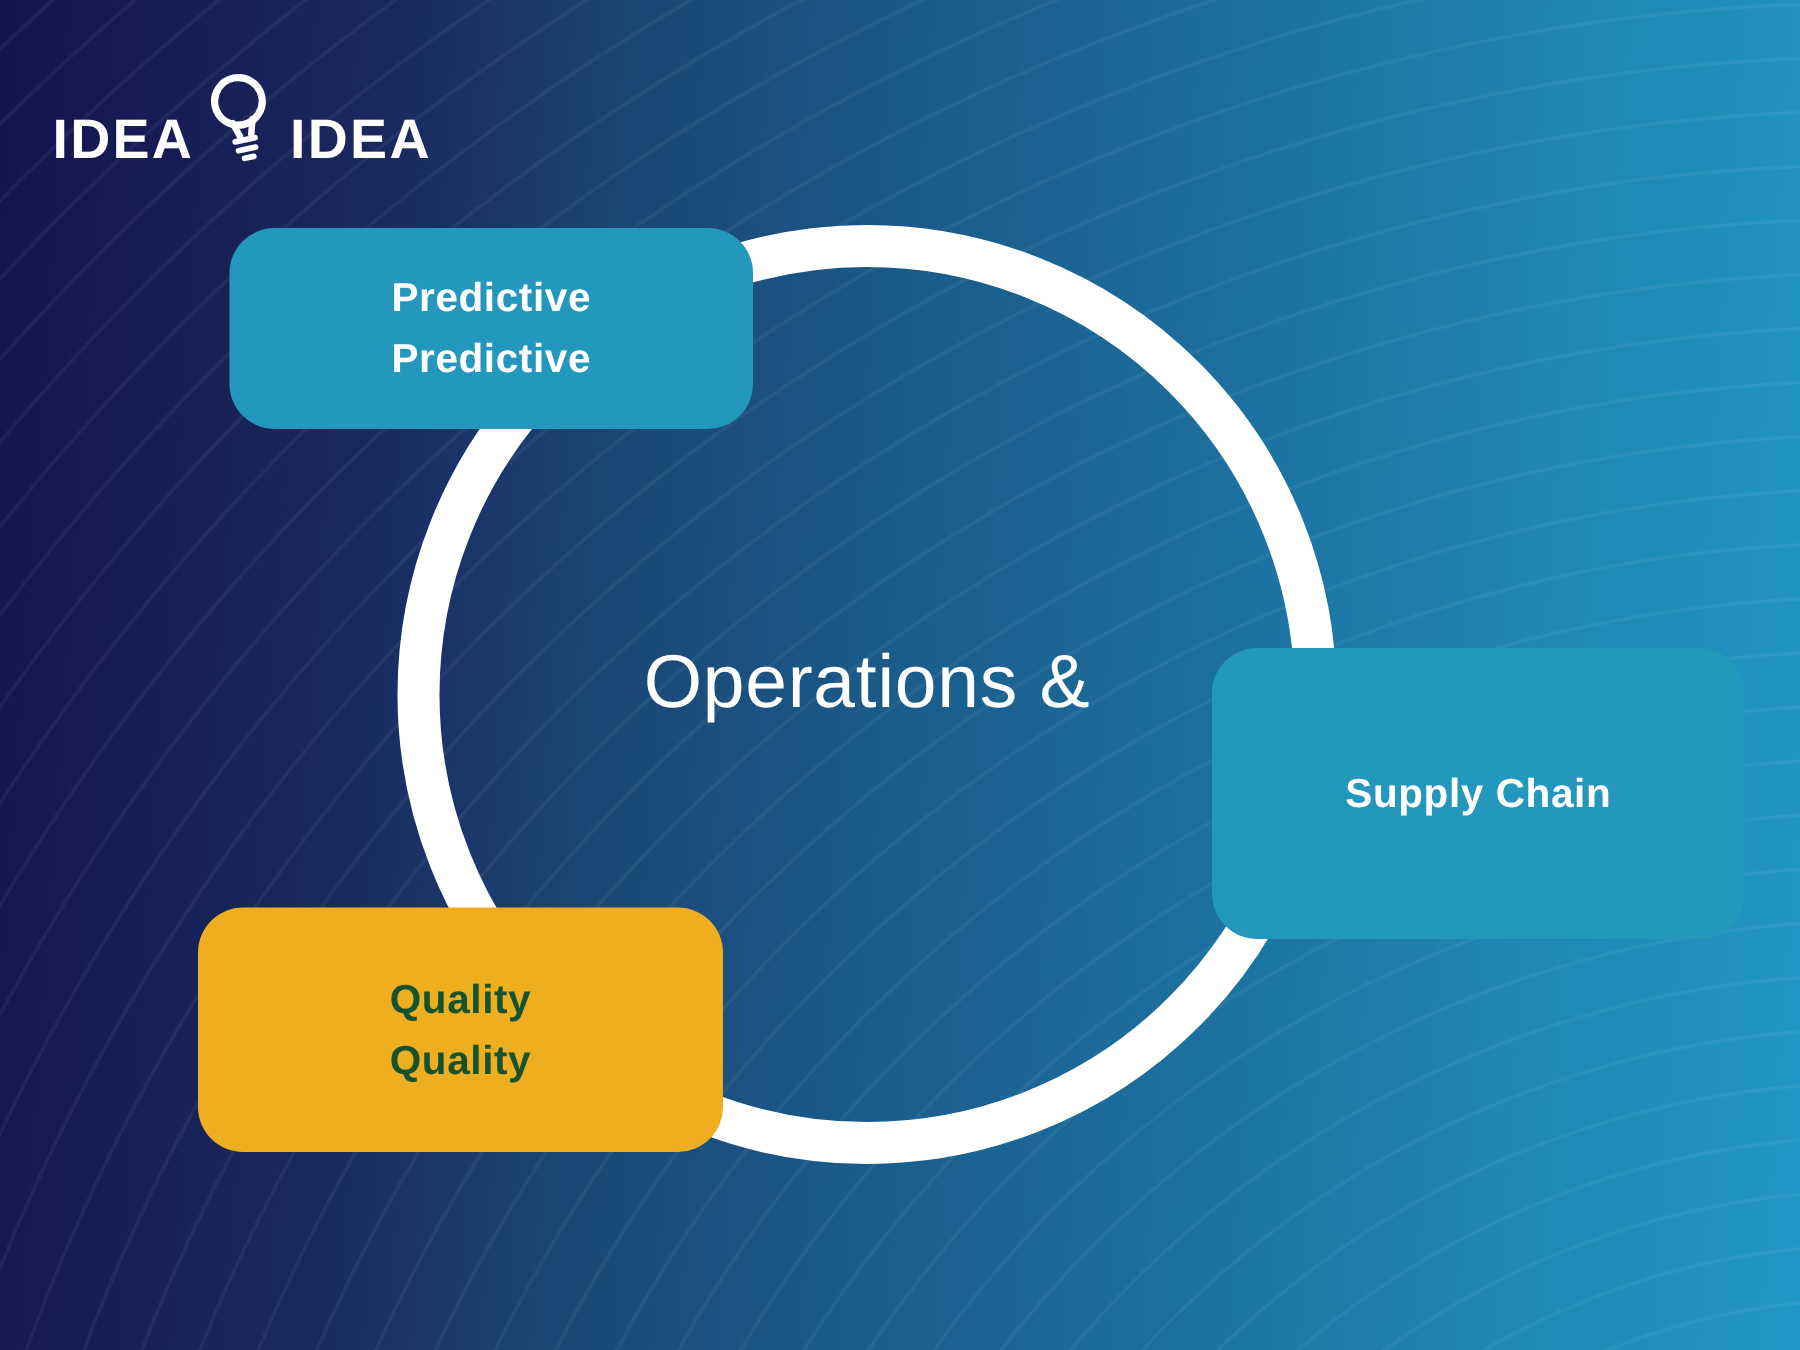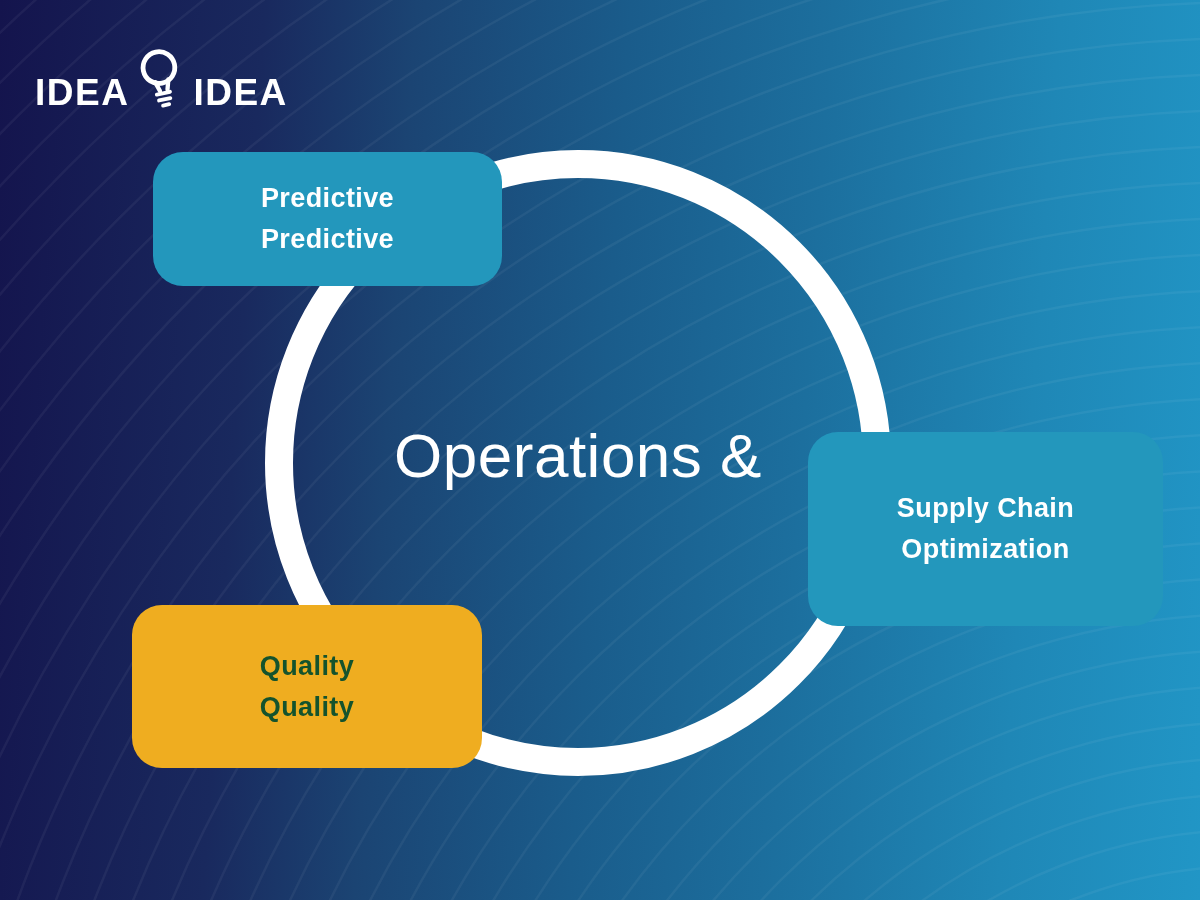--- a/index.html
+++ b/index.html
@@ -55,21 +55,21 @@
     margin: -6px 0 -10px 0;
   }
   
   .center-title {
     position: absolute;
     left: 578px;
     top: 455px;
     transform: translate(-50%, -50%);
     text-align: center;
     color: #ffffff;
-    font-size: 62px;
+    font-size: 50px;
     font-weight: 400;
     line-height: 71px;
     letter-spacing: 0.5px;
     white-space: nowrap;
   }
   
   .card {
     position: absolute;
     border-radius: 30px;
     display: flex;
@@ -190,21 +190,20 @@
     <div>Operations &amp;</div>
   </div>
 
   <div class="card card-teal card-predictive">
     <div>Predictive</div>
     <div>Predictive</div>
   </div>
 
   <div class="card card-teal card-supply">
     <div>Supply Chain</div>
-    <div>Optimization</div>
   </div>
 
   <div class="card card-yellow card-quality">
     <div>Quality</div>
     <div>Quality</div>
   </div>
 
 </div>
 
 </body></html>

